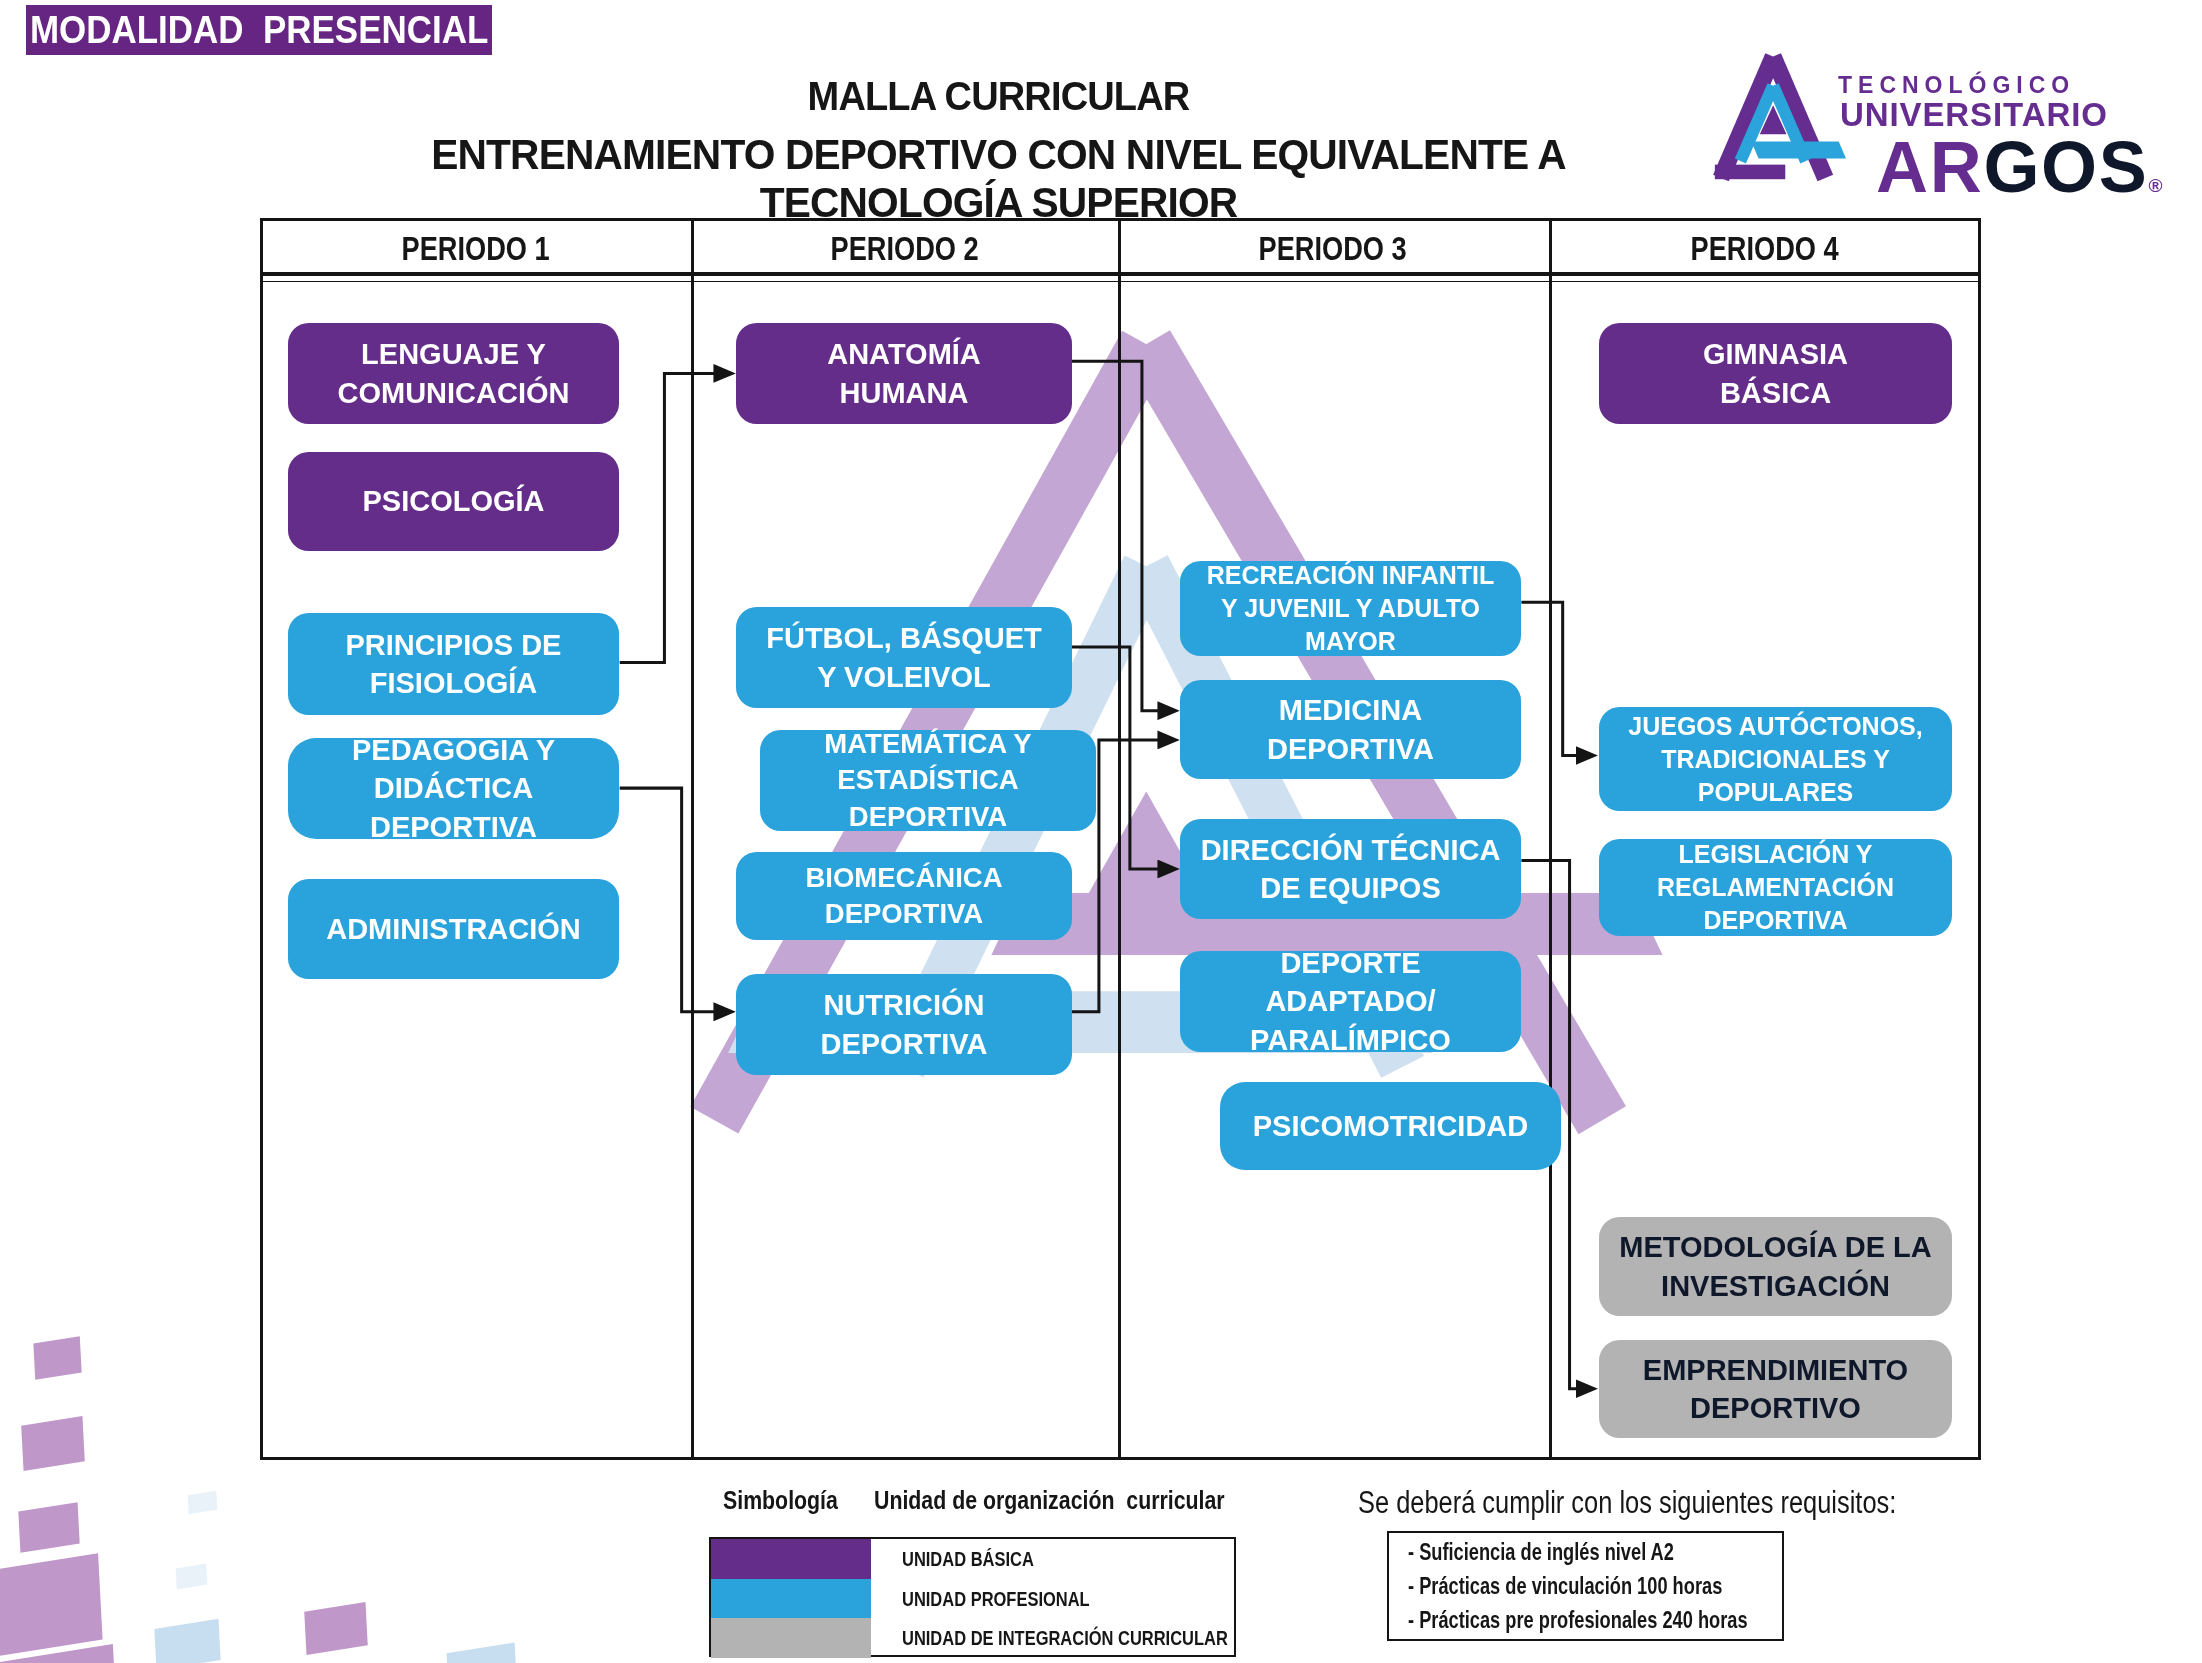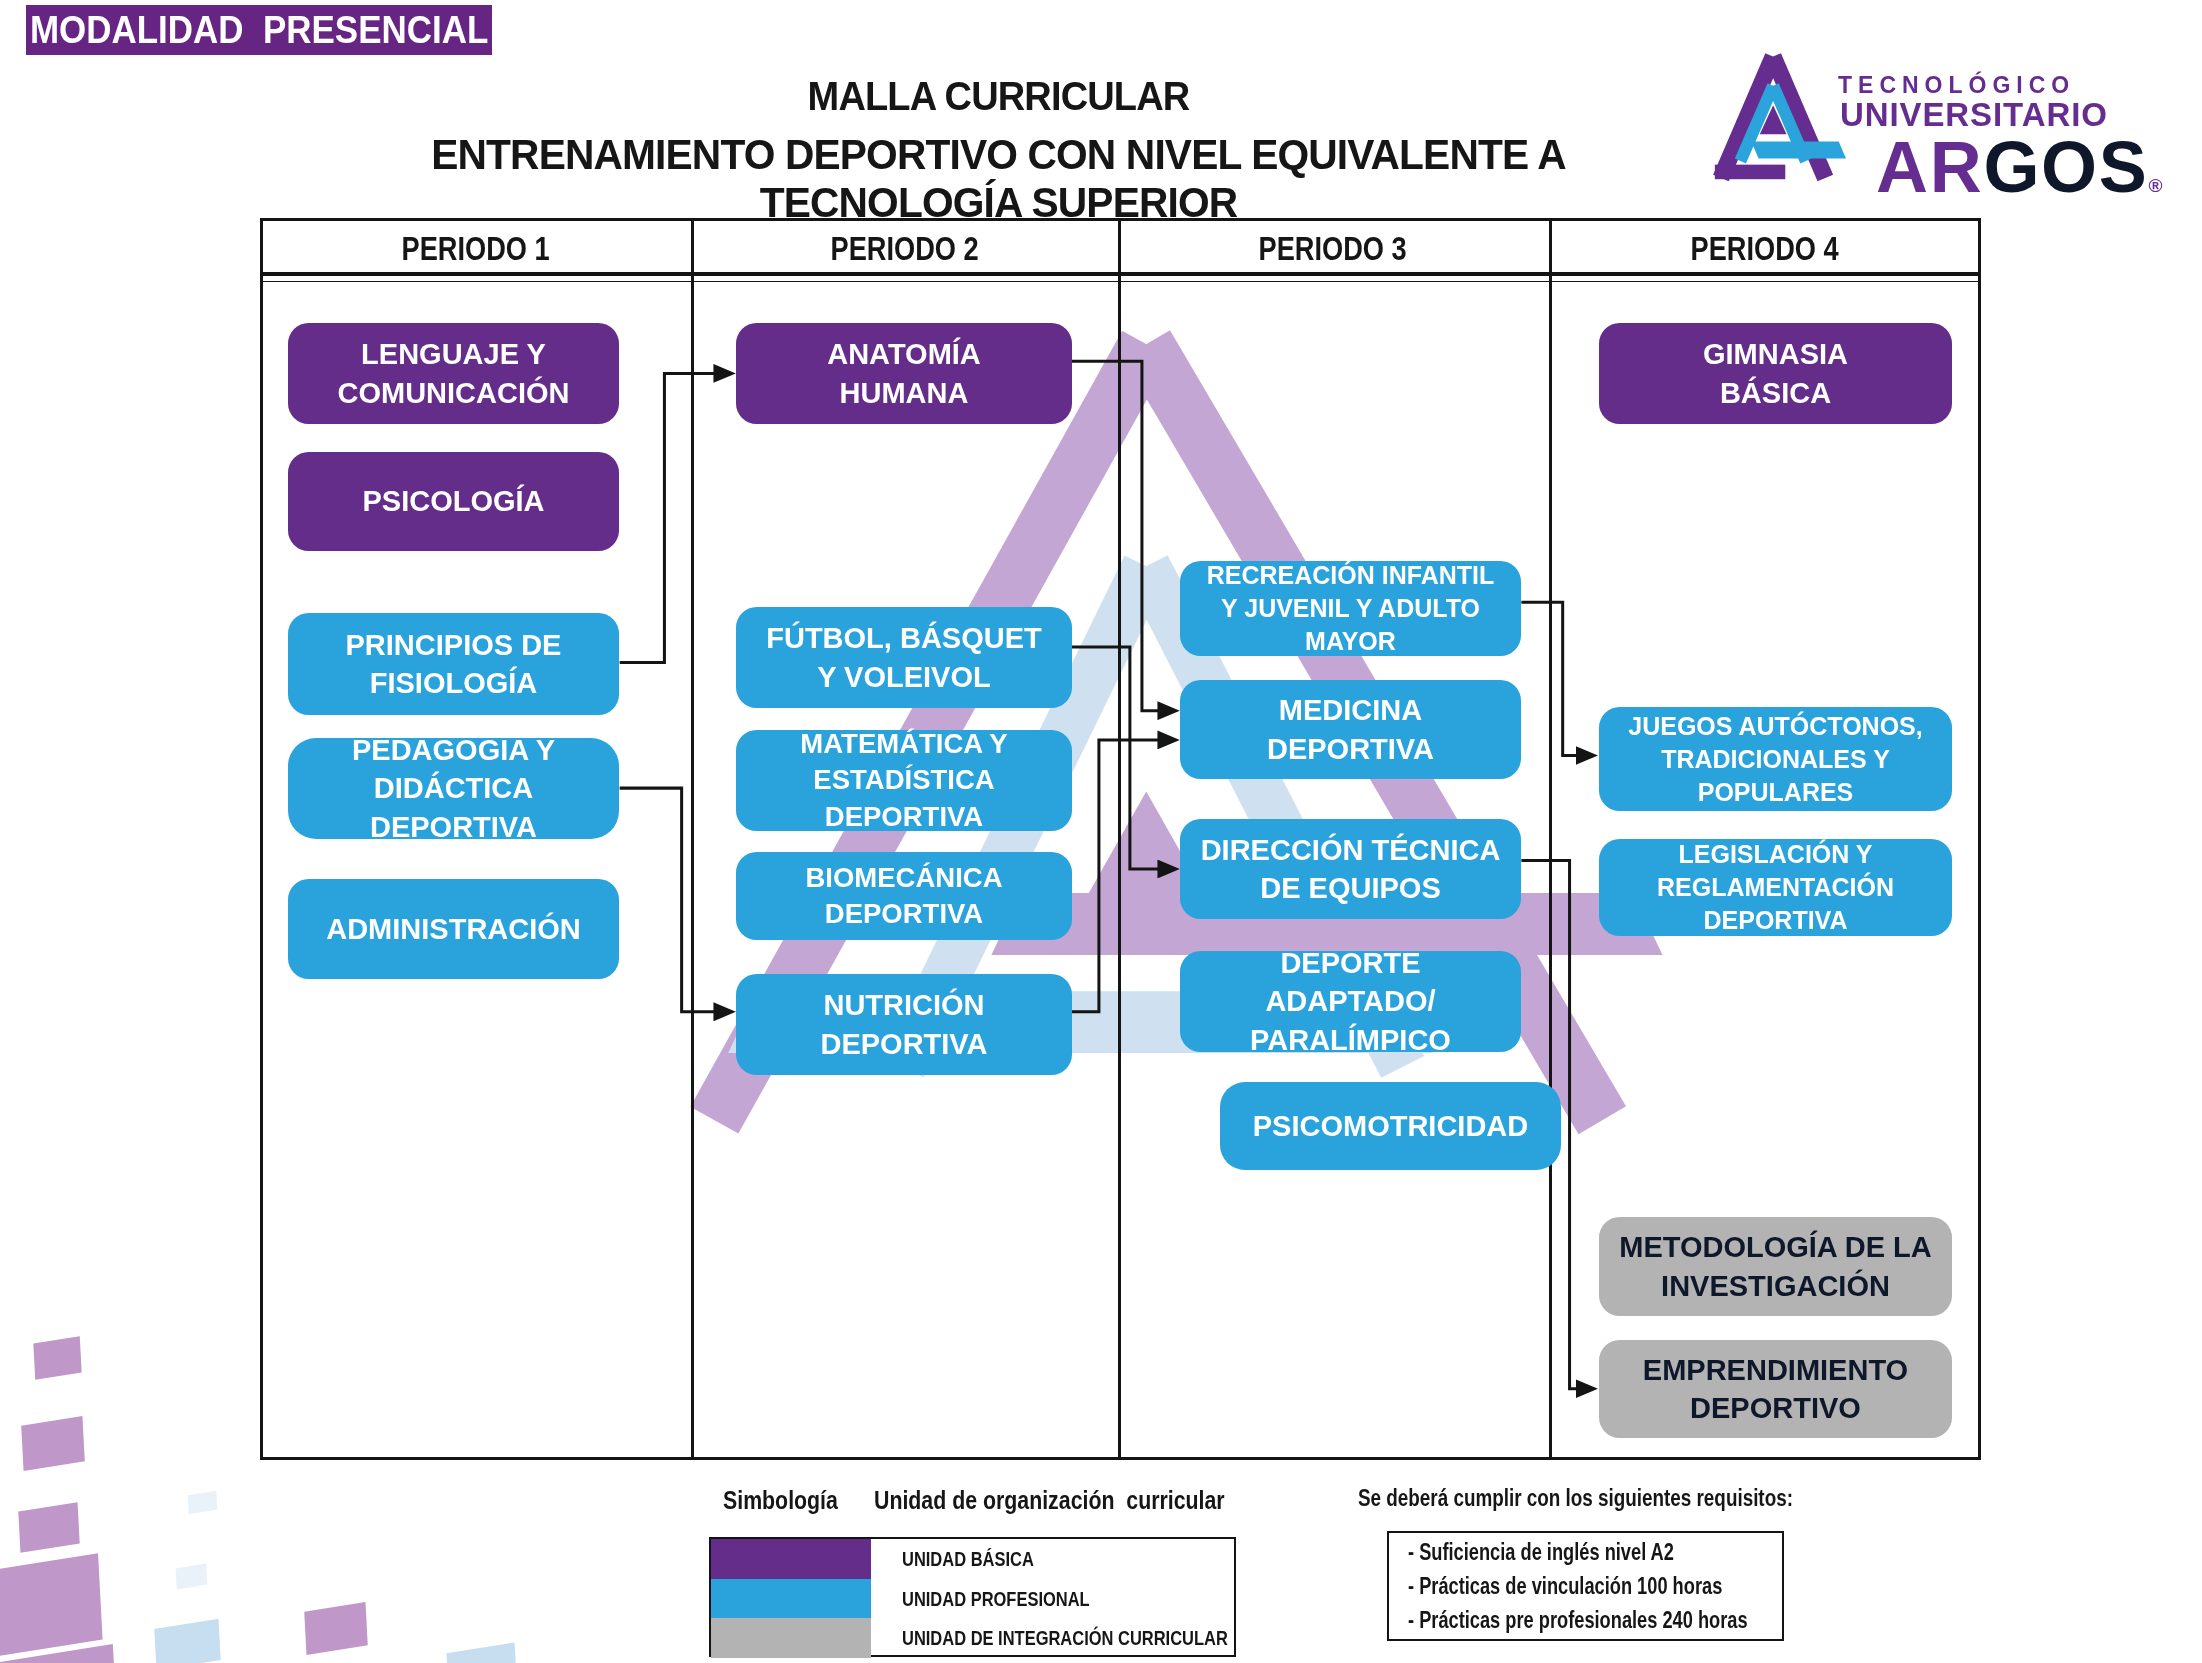--- a/index.html
+++ b/index.html
@@ -46,21 +46,21 @@
   
   .leg-h1{position:absolute;left:723px;top:1485px;font-size:26px;font-weight:700;z-index:4;}
   .leg-h1 span, .leg-h2 span, .req-h span{display:inline-block;transform:scaleX(.82);transform-origin:left;white-space:pre;}
   .leg-h2{position:absolute;left:874px;top:1485px;font-size:26px;font-weight:700;z-index:4;}
   .leg-box{position:absolute;left:709px;top:1537px;width:527px;height:120px;border:2.6px solid #141414;box-sizing:border-box;z-index:4;background:#fff;}
   .leg-sw{position:absolute;left:0;width:160px;height:40px;}
   .leg-lab{position:absolute;left:191px;width:327px;height:40px;display:flex;align-items:center;font-size:20.6px;font-weight:700;}
   .leg-lab span{display:inline-block;transform:scaleX(.8);transform-origin:left;white-space:pre;}
 
   
-  .req-h{position:absolute;left:1358px;top:1485px;font-size:23px;font-weight:700;z-index:4;}
+  .req-h{position:absolute;left:1358px;top:1485px;font-size:31px;font-weight:400;z-index:4;}
   .req-box{position:absolute;left:1387px;top:1531px;width:397px;height:110px;border:2.6px solid #141414;box-sizing:border-box;z-index:4;
            display:flex;flex-direction:column;justify-content:center;padding-left:19px;background:#fff;}
   .req-item{font-size:24px;font-weight:700;line-height:34px;transform:scaleX(.76);transform-origin:left;white-space:pre;}
 
   
   .conf{position:absolute;z-index:0;transform:rotate(-9deg) skewX(-6deg);}
   .conf.p{background:#bf97c8;} .conf.b{background:#c7ddf0;} .conf.f{opacity:.38;}
 </style>
 </head>
 <body>
@@ -146,21 +146,21 @@
   <div class="box u-prof" style="left:288px;top:613px;width:331px;height:102px;">PRINCIPIOS DE
 FISIOLOGÍA</div>
   <div class="box u-prof" style="left:288px;top:738px;width:331px;height:101px;border-radius:28px;">PEDAGOGÍA Y
 DIDÁCTICA DEPORTIVA</div>
   <div class="box u-prof" style="left:288px;top:879px;width:331px;height:100px;">ADMINISTRACIÓN</div>
 
   <div class="box u-basica" style="left:736px;top:323px;width:336px;height:101px;">ANATOMÍA
 HUMANA</div>
   <div class="box u-prof" style="left:736px;top:607px;width:336px;height:101px;">FÚTBOL, BÁSQUET
 Y VOLEIVOL</div>
-  <div class="box u-prof md" style="left:736px;top:730px;width:336px;height:101px;">MATEMÁTICA Y
+  <div class="box u-prof md" style="left:760px;top:730px;width:336px;height:101px;">MATEMÁTICA Y
 ESTADÍSTICA DEPORTIVA</div>
   <div class="box u-prof md" style="left:736px;top:852px;width:336px;height:88px;">BIOMECÁNICA
 DEPORTIVA</div>
   <div class="box u-prof" style="left:736px;top:962px;width:336px;height:101px;margin-top:12px;">NUTRICIÓN
 DEPORTIVA</div>
 
   <div class="box u-prof sm" style="left:1180px;top:561px;width:341px;height:95px;">RECREACIÓN INFANTIL
 Y JUVENIL Y ADULTO MAYOR</div>
   <div class="box u-prof" style="left:1180px;top:680px;width:341px;height:99px;">MEDICINA
 DEPORTIVA</div>

